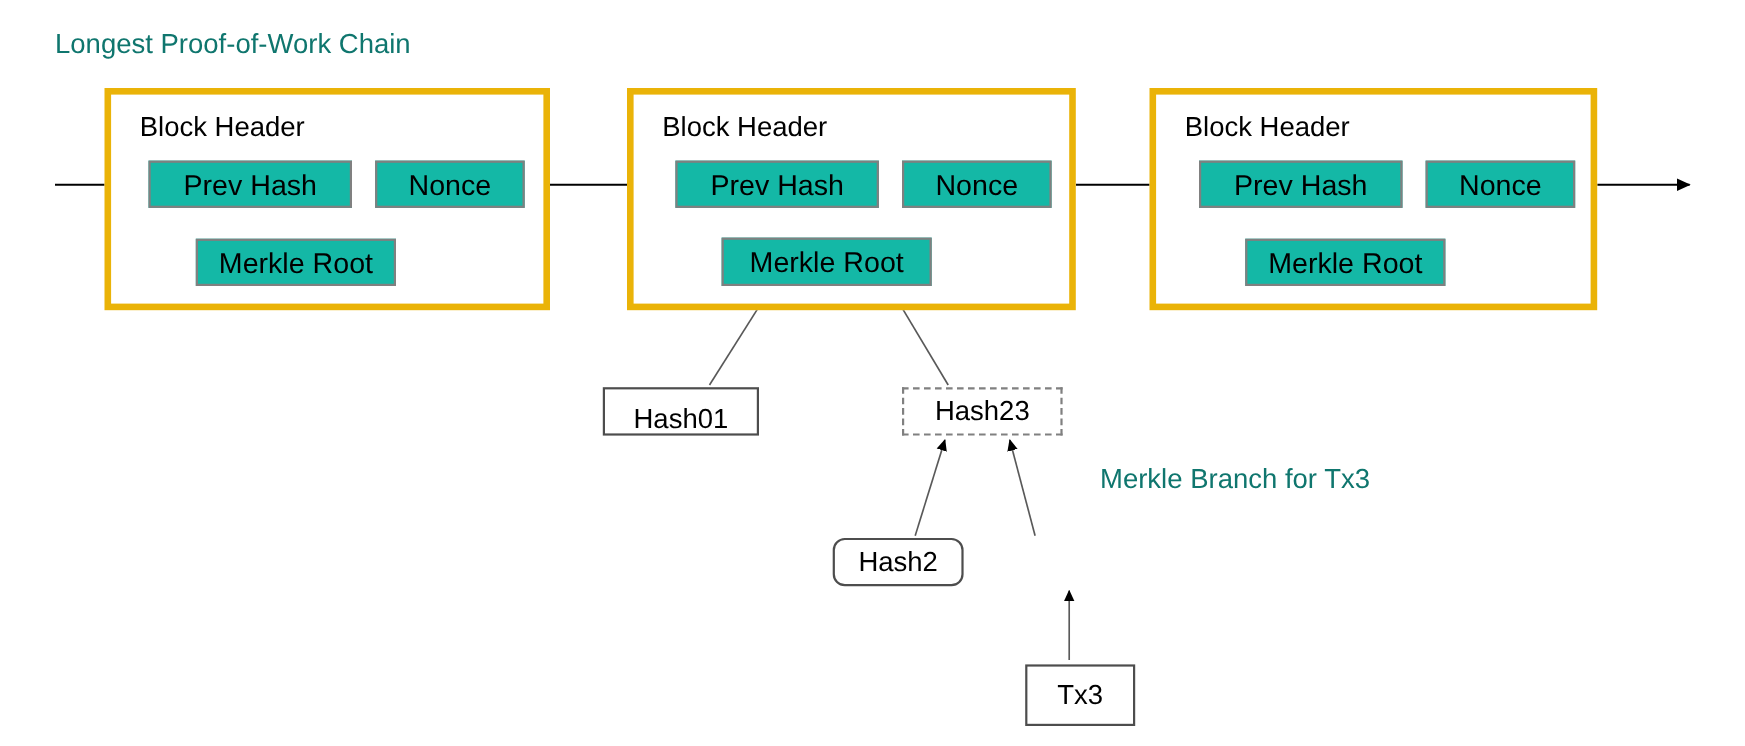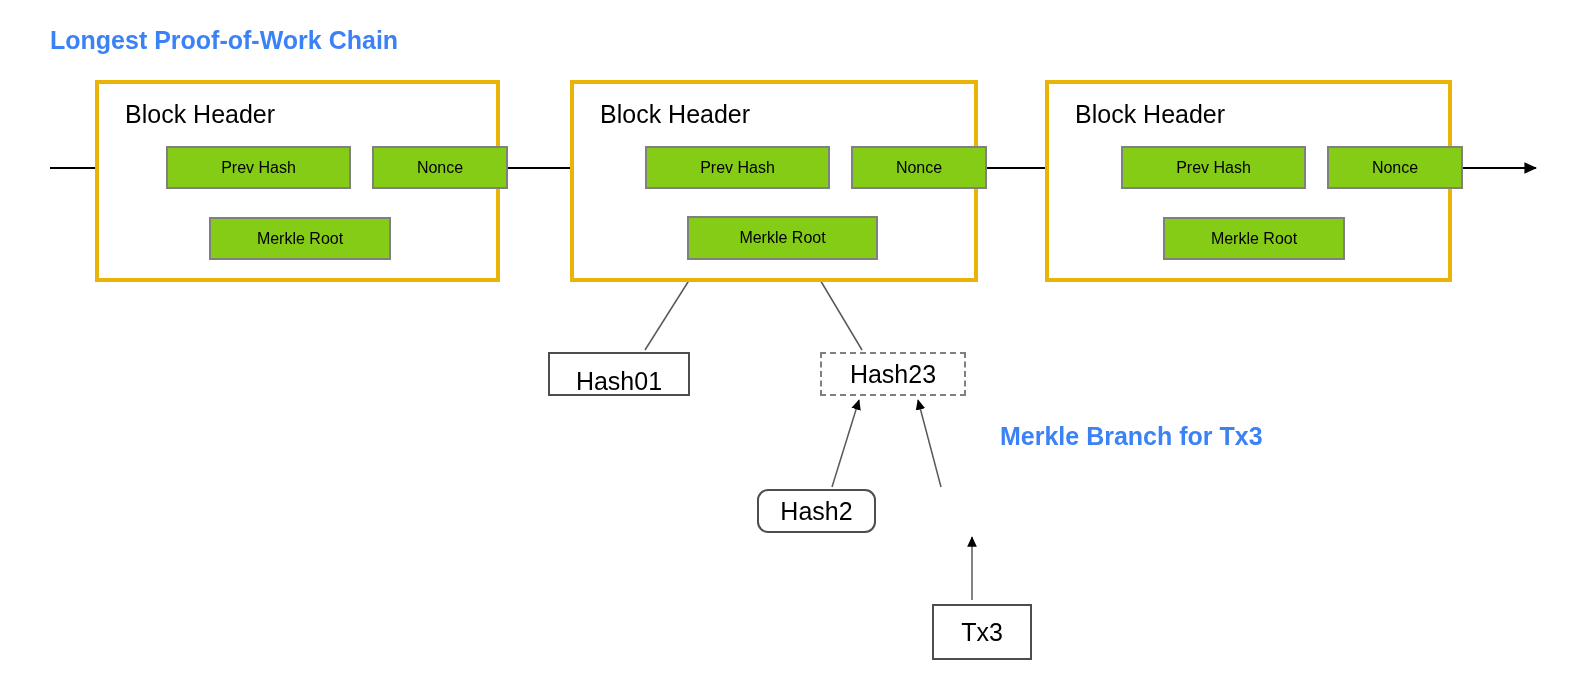--- a/index.html
+++ b/index.html
@@ -13,59 +13,57 @@
   
   #connectors{position:absolute;left:0;top:0;width:1586px;height:678px;}
 
   
   .node{position:absolute;box-sizing:border-box;display:flex;
         align-items:center;justify-content:center;background:#ffffff;}
   .node span{display:block;line-height:1;}
 
   
   .block-header{
-    border:4px solid #eab308;
+    border:6px solid #eab308;
     background:#ffffff;
     display:block;
   }
   .block-header-label{
     position:absolute;
     font-size:25px;
     line-height:1;
     color:#000000;
     white-space:nowrap;
   }
 
   
   .field-box{
     border:2px solid #808080;
-    font-size:16px;
-    background:#84cc16;
+    font-size:26px;
+    background:#14b8a6;
     white-space:nowrap;
-    margin-left:31px;
   }
 
   
   .hash-box{
     border:2px solid #4d4d4d;
     font-size:25px;
     background:#ffffff;
     white-space:nowrap;
   }
   .hash-box.dashed{
     border:2px dashed #808080;
   }
 
   .plain-label{
     position:absolute;
     font-size:25px;
     line-height:1;
     white-space:nowrap;
-    color:#3b82f6;
-    font-weight:bold;
+    color:#0f766e;
   }
 
   #page-title{font-size:25px;}
 </style>
 </head>
 <body>
 
 <div id="diagram-root">
 
   <svg id="connectors" viewBox="0 0 1586 678" width="1586" height="678">

